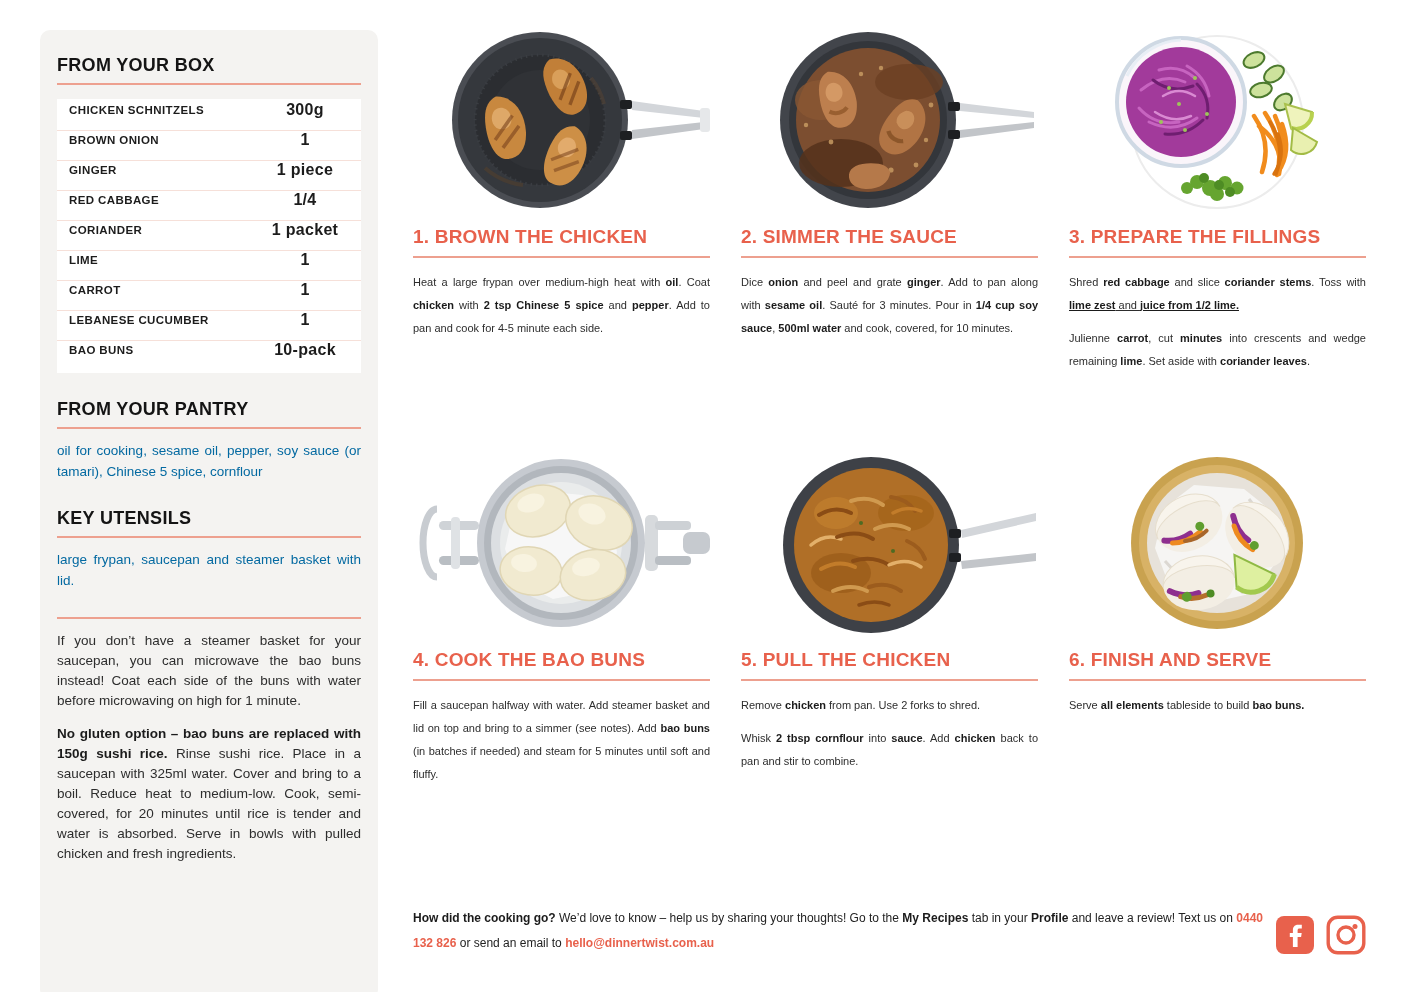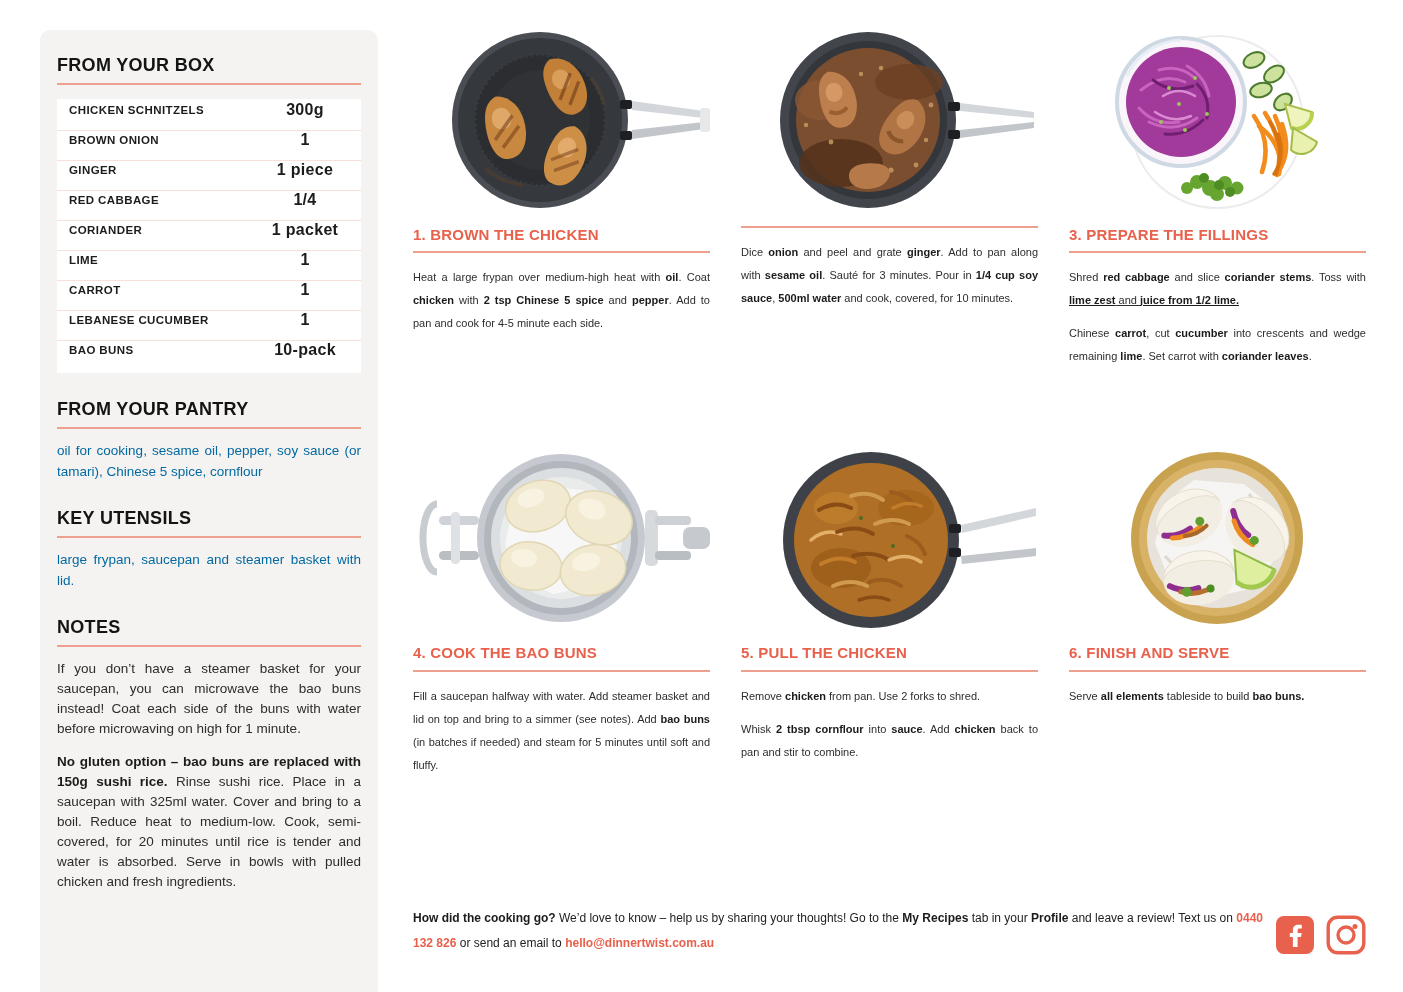--- a/index.html
+++ b/index.html
@@ -15,21 +15,21 @@
   .ing-row:last-child{border-bottom:none;}
   .ing-name{font-size:11.5px;font-weight:bold;letter-spacing:.4px;color:#1c1c1c;}
   .ing-qty{width:108px;text-align:center;font-size:16px;font-weight:bold;letter-spacing:.3px;color:#1c1c1c;flex:none;}
   .sb-section{margin-top:26px;}
   .sb-text{margin-top:12px;font-size:13.5px;line-height:1.52;text-align:justify;color:#0369a1;}
   .sb-rich p{margin-top:12px;font-size:13.5px;line-height:1.49;text-align:justify;color:#2d2d2d;}
 
   
   .main{position:absolute;left:413px;top:30px;width:953px;display:grid;grid-template-columns:repeat(3,297px);column-gap:31px;row-gap:70px;}
   .photo{height:180px;margin-bottom:16px;display:flex;justify-content:center;align-items:center;}
-  .step-title{font-size:15px;font-weight:bold;color:#e8614c;letter-spacing:.2px;line-height:1.15;}
+  .step-title{font-size:19px;font-weight:bold;color:#e8614c;letter-spacing:.2px;line-height:1.15;}
   .step-rule{height:2px;background:#eda08f;margin:8px 0 13px;}
   .step-body p{font-size:11px;line-height:23px;text-align:justify;margin-bottom:10px;color:#2d2d2d;}
   .b{font-weight:bold;color:#1b1b1b;}
   .u{text-decoration:underline;}
   .c{color:#e8614c;}
 
   
   .footer{position:absolute;left:413px;top:906px;width:953px;}
   .footer-text{width:858px;}
   .footer-text p{font-size:12px;line-height:24.5px;color:#222;}
@@ -100,21 +100,20 @@
       <div class="sb-text">oil for cooking, sesame oil, pepper, soy sauce (or tamari), Chinese 5 spice, cornflour</div>
     </section>
 
     <section class="sb-section">
       <h2 class="sb-title">KEY UTENSILS</h2>
       <div class="sb-rule"></div>
       <div class="sb-text">large frypan, saucepan and steamer basket with lid.</div>
     </section>
 
     <section class="sb-section">
-      <h2 class="sb-title">NOTES</h2>
       <div class="sb-rule"></div>
       <div class="sb-rich">
           <p><span>If you don’t have a steamer basket for your saucepan, you can microwave the bao buns instead! Coat each side of the buns with water before microwaving on high for 1 minute.</span></p>
           <p><span class="b">No gluten option – bao buns are replaced with 150g sushi rice.</span><span> Rinse sushi rice. Place in a saucepan with 325ml water. Cover and bring to a boil. Reduce heat to medium-low. Cook, semi-covered, for 20 minutes until rice is tender and water is absorbed. Serve in bowls with pulled chicken and fresh ingredients.</span></p>
         </div>
     </section>
 
   </aside>
 
   <main class="main">
@@ -196,20 +195,21 @@
           <g transform="translate(162,98) rotate(28) scale(1.05)">
             <use href="#ck2" fill="#b17444"></use>
             <path d="M-5,-16 C2,-20 8,-13 6,-5 C4,2 -3,3 -8,-2 C-11,-7 -9,-12 -5,-16 Z" fill="#cf9660" opacity=".8"></path>
             <path d="M-11,9 a13,13 0 0 0 17,2" stroke="#7c4a20" stroke-width="4" fill="none" opacity=".7"></path>
           </g>
           <g transform="translate(128,146) rotate(80) scale(.72)">
             <use href="#ck2" fill="#b5794a"></use>
           </g>
         </svg>
       </figure>
+      <h3 class="step-title">2. SIMMER THE SAUCE</h3>
       <div class="step-rule"></div>
       <div class="step-body">
           <p><span>Dice </span><span class="b">onion</span><span> and peel and grate </span><span class="b">ginger</span><span>. Add to pan along with </span><span class="b">sesame oil</span><span>. Sauté for 3 minutes. Pour in </span><span class="b">1/4 cup soy sauce</span><span>, </span><span class="b">500ml water</span><span> and cook, covered, for 10 minutes.</span></p>
         </div>
     </article>
 
     <article class="step">
       <figure class="photo">
         <svg viewBox="0 0 297 180" width="297" height="180">
           <circle cx="148" cy="92" r="86" fill="#ffffff" stroke="#ececec" stroke-width="2"></circle>
@@ -274,21 +274,21 @@
               <circle cx="116" cy="100" r="2"></circle>
               <circle cx="110" cy="74" r="2"></circle>
           </g>
           <path d="M58,46 A62,62 0 0 1 112,10" stroke="#e6edf4" stroke-width="3" fill="none" opacity=".9"></path>
         </svg>
       </figure>
       <h3 class="step-title">3. PREPARE THE FILLINGS</h3>
       <div class="step-rule"></div>
       <div class="step-body">
           <p><span>Shred </span><span class="b">red cabbage</span><span> and slice </span><span class="b">coriander stems</span><span>. Toss with </span><span class="b u">lime zest</span><span class="u"> and </span><span class="b u">juice from 1/2 lime.</span></p>
-          <p><span>Chinese </span><span class="b">carrot</span><span>, cut </span><span class="b">cucumber</span><span> into crescents and wedge remaining </span><span class="b">lime</span><span>. Set carrot with </span><span class="b">coriander leaves</span><span>.</span></p>
+          <p><span>Julienne </span><span class="b">carrot</span><span>, cut </span><span class="b">minutes</span><span> into crescents and wedge remaining </span><span class="b">lime</span><span>. Set aside with </span><span class="b">coriander leaves</span><span>.</span></p>
         </div>
     </article>
 
     <article class="step">
       <figure class="photo">
         <svg viewBox="0 0 297 180" width="297" height="180">
           <path d="M24,56 a14,34 0 1 0 0,68" fill="none" stroke="#c8ccd1" stroke-width="7"></path>
           <rect x="26" y="68" width="40" height="9" rx="4.5" fill="#cfd3d7"></rect>
           <rect x="26" y="103" width="40" height="9" rx="4.5" fill="#b9bec3"></rect>
           <rect x="38" y="64" width="9" height="52" rx="4" fill="#dfe2e5"></rect>

